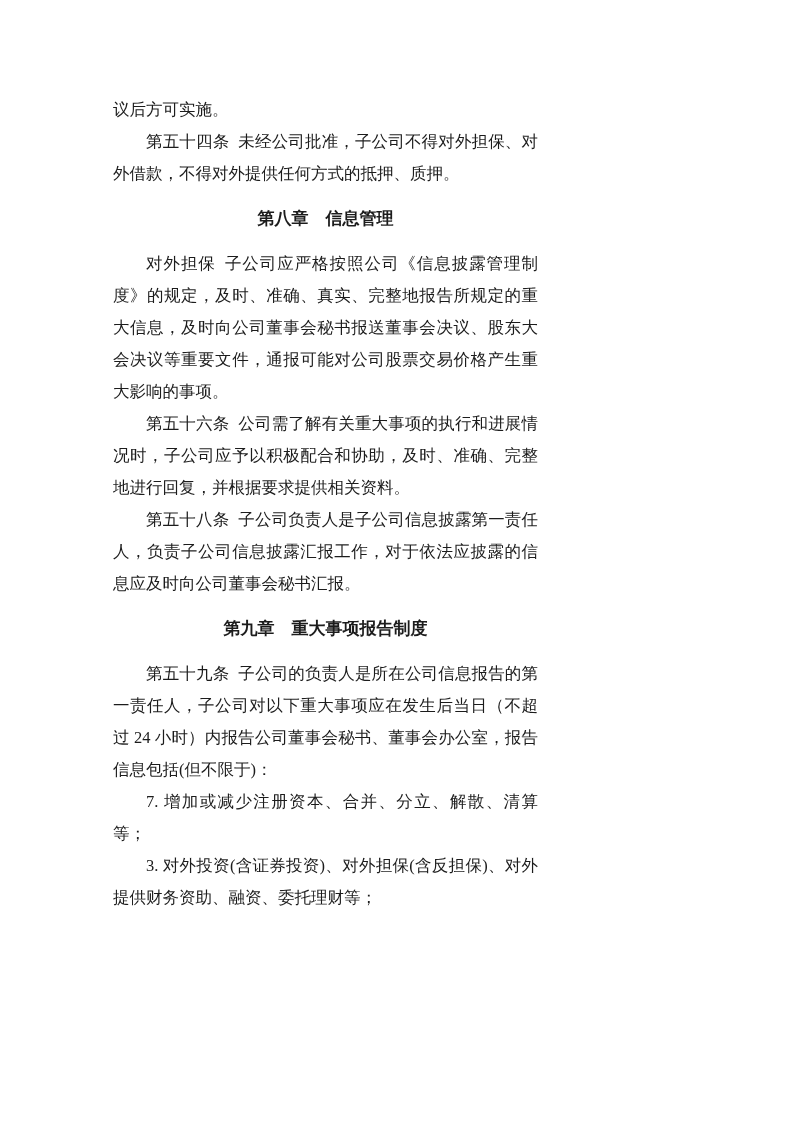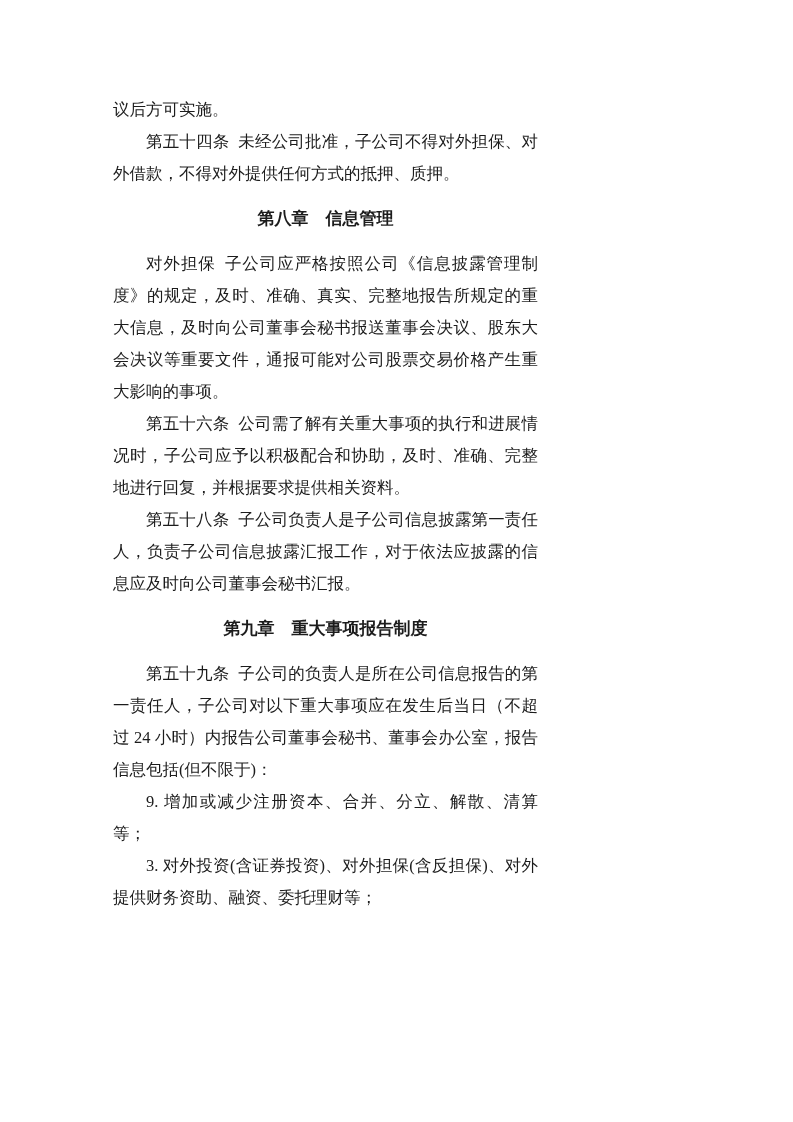--- a/index.html
+++ b/index.html
@@ -57,19 +57,19 @@
   <p class="para"><b class="artnum">第五十六条</b><span>公司需了解有关重大事项的执行和进展情况时，子公司应予以积极配合和协助，及时、准确、完整地进行回复，并根据要求提供相关资料。</span></p>
 
 
   <p class="para"><b class="artnum">第五十八条</b><span>子公司负责人是子公司信息披露第一责任人，负责子公司信息披露汇报工作，对于依法应披露的信息应及时向公司董事会秘书汇报。</span></p>
 
   <h2 class="chapter">第九章　重大事项报告制度</h2>
 
 
   <p class="para"><b class="artnum">第五十九条</b><span>子公司的负责人是所在公司信息报告的第一责任人，子公司对以下重大事项应在发生后当日（不超过 24 小时）内报告公司董事会秘书、董事会办公室，报告信息包括(但不限于)：</span></p>
 
-  <p class="para">9. 增加或减少注册资本、合并、分立、解散、清算等；</p>
+  <p class="para">7. 增加或减少注册资本、合并、分立、解散、清算等；</p>
 
 
   <p class="para">3. 对外投资(含证券投资)、对外担保(含反担保)、对外提供财务资助、融资、委托理财等；</p>
 
 
 </div>
 
 </body></html>

